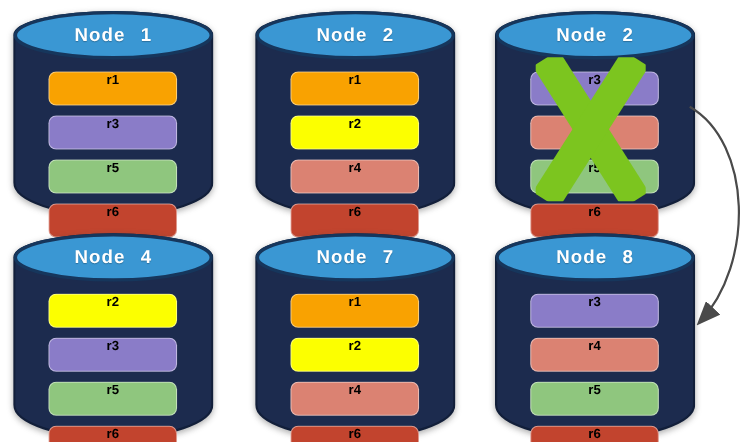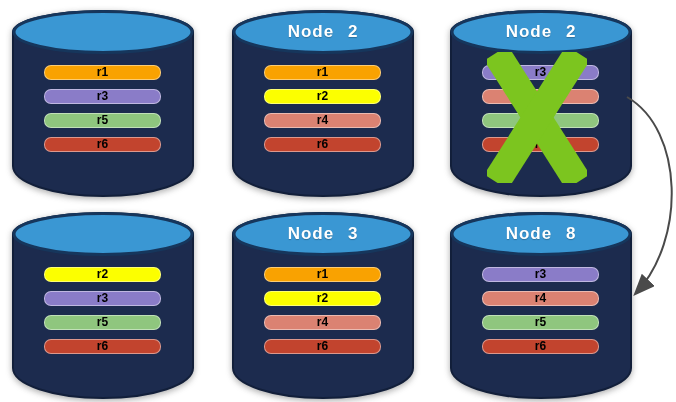--- a/index.html
+++ b/index.html
@@ -18,21 +18,21 @@
   .node .title {
     position: absolute; left: 0; top: 13px; width: 100%; height: 22px;
     line-height: 22px; text-align: center;
     color: #ffffff; font-size: 17px; font-weight: bold;
     letter-spacing: 1px; word-spacing: 8px;
     text-shadow: 0 1px 1px rgba(0,0,0,.25);
   }
 
   .bars { position: absolute; left: 32px; top: 57px; width: 117px; }
   .bar {
-    height: 15px; margin-bottom: 9px;
+    height: 31px; margin-bottom: 9px;
     border-radius: 7px;
     border: 1px solid rgba(255,255,255,.45);
     box-sizing: border-box;
     text-align: center;
     font-size: 12px; font-weight: bold; color: #000000;
     line-height: 13px;
   }
 
   .cross { position: absolute; left: 37px; top: 44px; }
 
@@ -44,20 +44,21 @@
 </head>
 <body>
 
 <div id="stage">
 
   <div class="node" style="left:12px;top:8px">
     <svg class="cyl" width="182" height="190" viewBox="0 0 182 190">
       <path d="M1 24 A90 21 0 0 1 181 24 L181 158 A90 30 0 0 1 1 158 Z" fill="#1C2B4E" stroke="#121F3A" stroke-width="2"></path>
       <ellipse cx="91" cy="24" rx="89" ry="20.5" fill="#3A97D3" stroke="#16365C" stroke-width="3"></ellipse>
     </svg>
+    <div class="title">Node 1</div>
     <div class="bars">
       <div class="bar" style="background: rgb(249, 162, 1);">r1</div>
       <div class="bar" style="background: rgb(138, 124, 200);">r3</div>
       <div class="bar" style="background: rgb(143, 198, 126);">r5</div>
       <div class="bar" style="background: rgb(194, 68, 46);">r6</div>
     </div>
   </div>
 
   <div class="node" style="left:232px;top:8px">
     <svg class="cyl" width="182" height="190" viewBox="0 0 182 190">
@@ -89,34 +90,35 @@
       <line x1="9" y1="1" x2="91" y2="130" stroke="#7CC51F" stroke-width="28"></line>
       <line x1="91" y1="1" x2="9" y2="130" stroke="#7CC51F" stroke-width="28"></line>
     </svg>
   </div>
 
   <div class="node" style="left:12px;top:210px">
     <svg class="cyl" width="182" height="190" viewBox="0 0 182 190">
       <path d="M1 24 A90 21 0 0 1 181 24 L181 158 A90 30 0 0 1 1 158 Z" fill="#1C2B4E" stroke="#121F3A" stroke-width="2"></path>
       <ellipse cx="91" cy="24" rx="89" ry="20.5" fill="#3A97D3" stroke="#16365C" stroke-width="3"></ellipse>
     </svg>
+    <div class="title">Node 4</div>
     <div class="bars">
       <div class="bar" style="background: rgb(252, 255, 0);">r2</div>
       <div class="bar" style="background: rgb(138, 124, 200);">r3</div>
       <div class="bar" style="background: rgb(143, 198, 126);">r5</div>
       <div class="bar" style="background: rgb(194, 68, 46);">r6</div>
     </div>
   </div>
 
   <div class="node" style="left:232px;top:210px">
     <svg class="cyl" width="182" height="190" viewBox="0 0 182 190">
       <path d="M1 24 A90 21 0 0 1 181 24 L181 158 A90 30 0 0 1 1 158 Z" fill="#1C2B4E" stroke="#121F3A" stroke-width="2"></path>
       <ellipse cx="91" cy="24" rx="89" ry="20.5" fill="#3A97D3" stroke="#16365C" stroke-width="3"></ellipse>
     </svg>
-    <div class="title">Node 3</div>
+    <div class="title">Node 7</div>
     <div class="bars">
       <div class="bar" style="background: rgb(249, 162, 1);">r1</div>
       <div class="bar" style="background: rgb(252, 255, 0);">r2</div>
       <div class="bar" style="background: rgb(219, 130, 114);">r4</div>
       <div class="bar" style="background: rgb(194, 68, 46);">r6</div>
     </div>
   </div>
 
   <div class="node" style="left:450px;top:210px">
     <svg class="cyl" width="182" height="190" viewBox="0 0 182 190">

